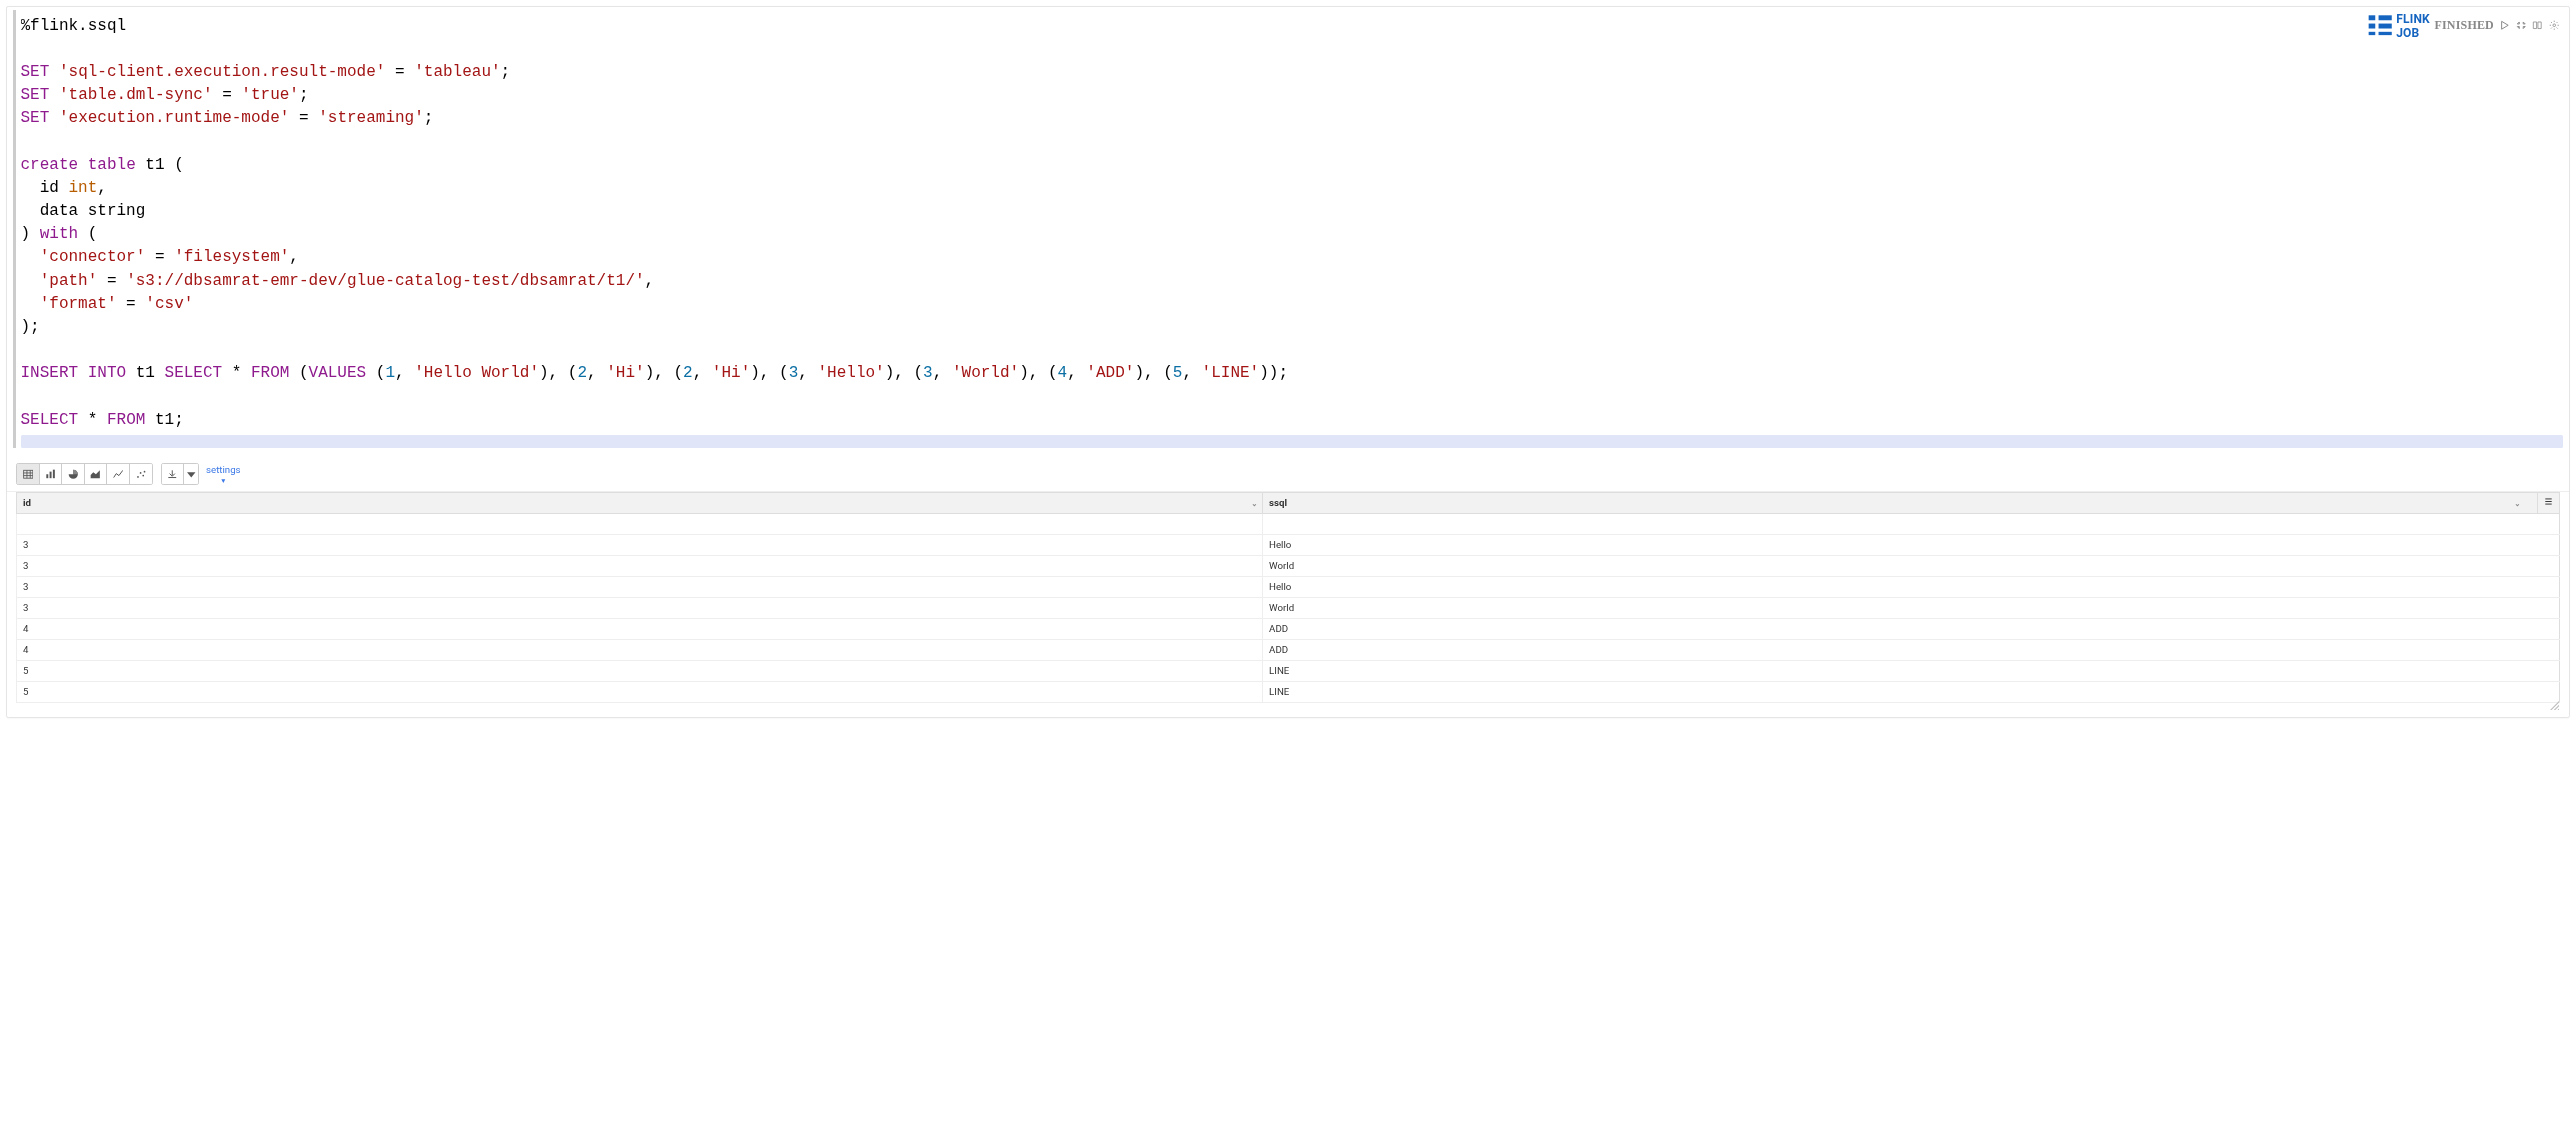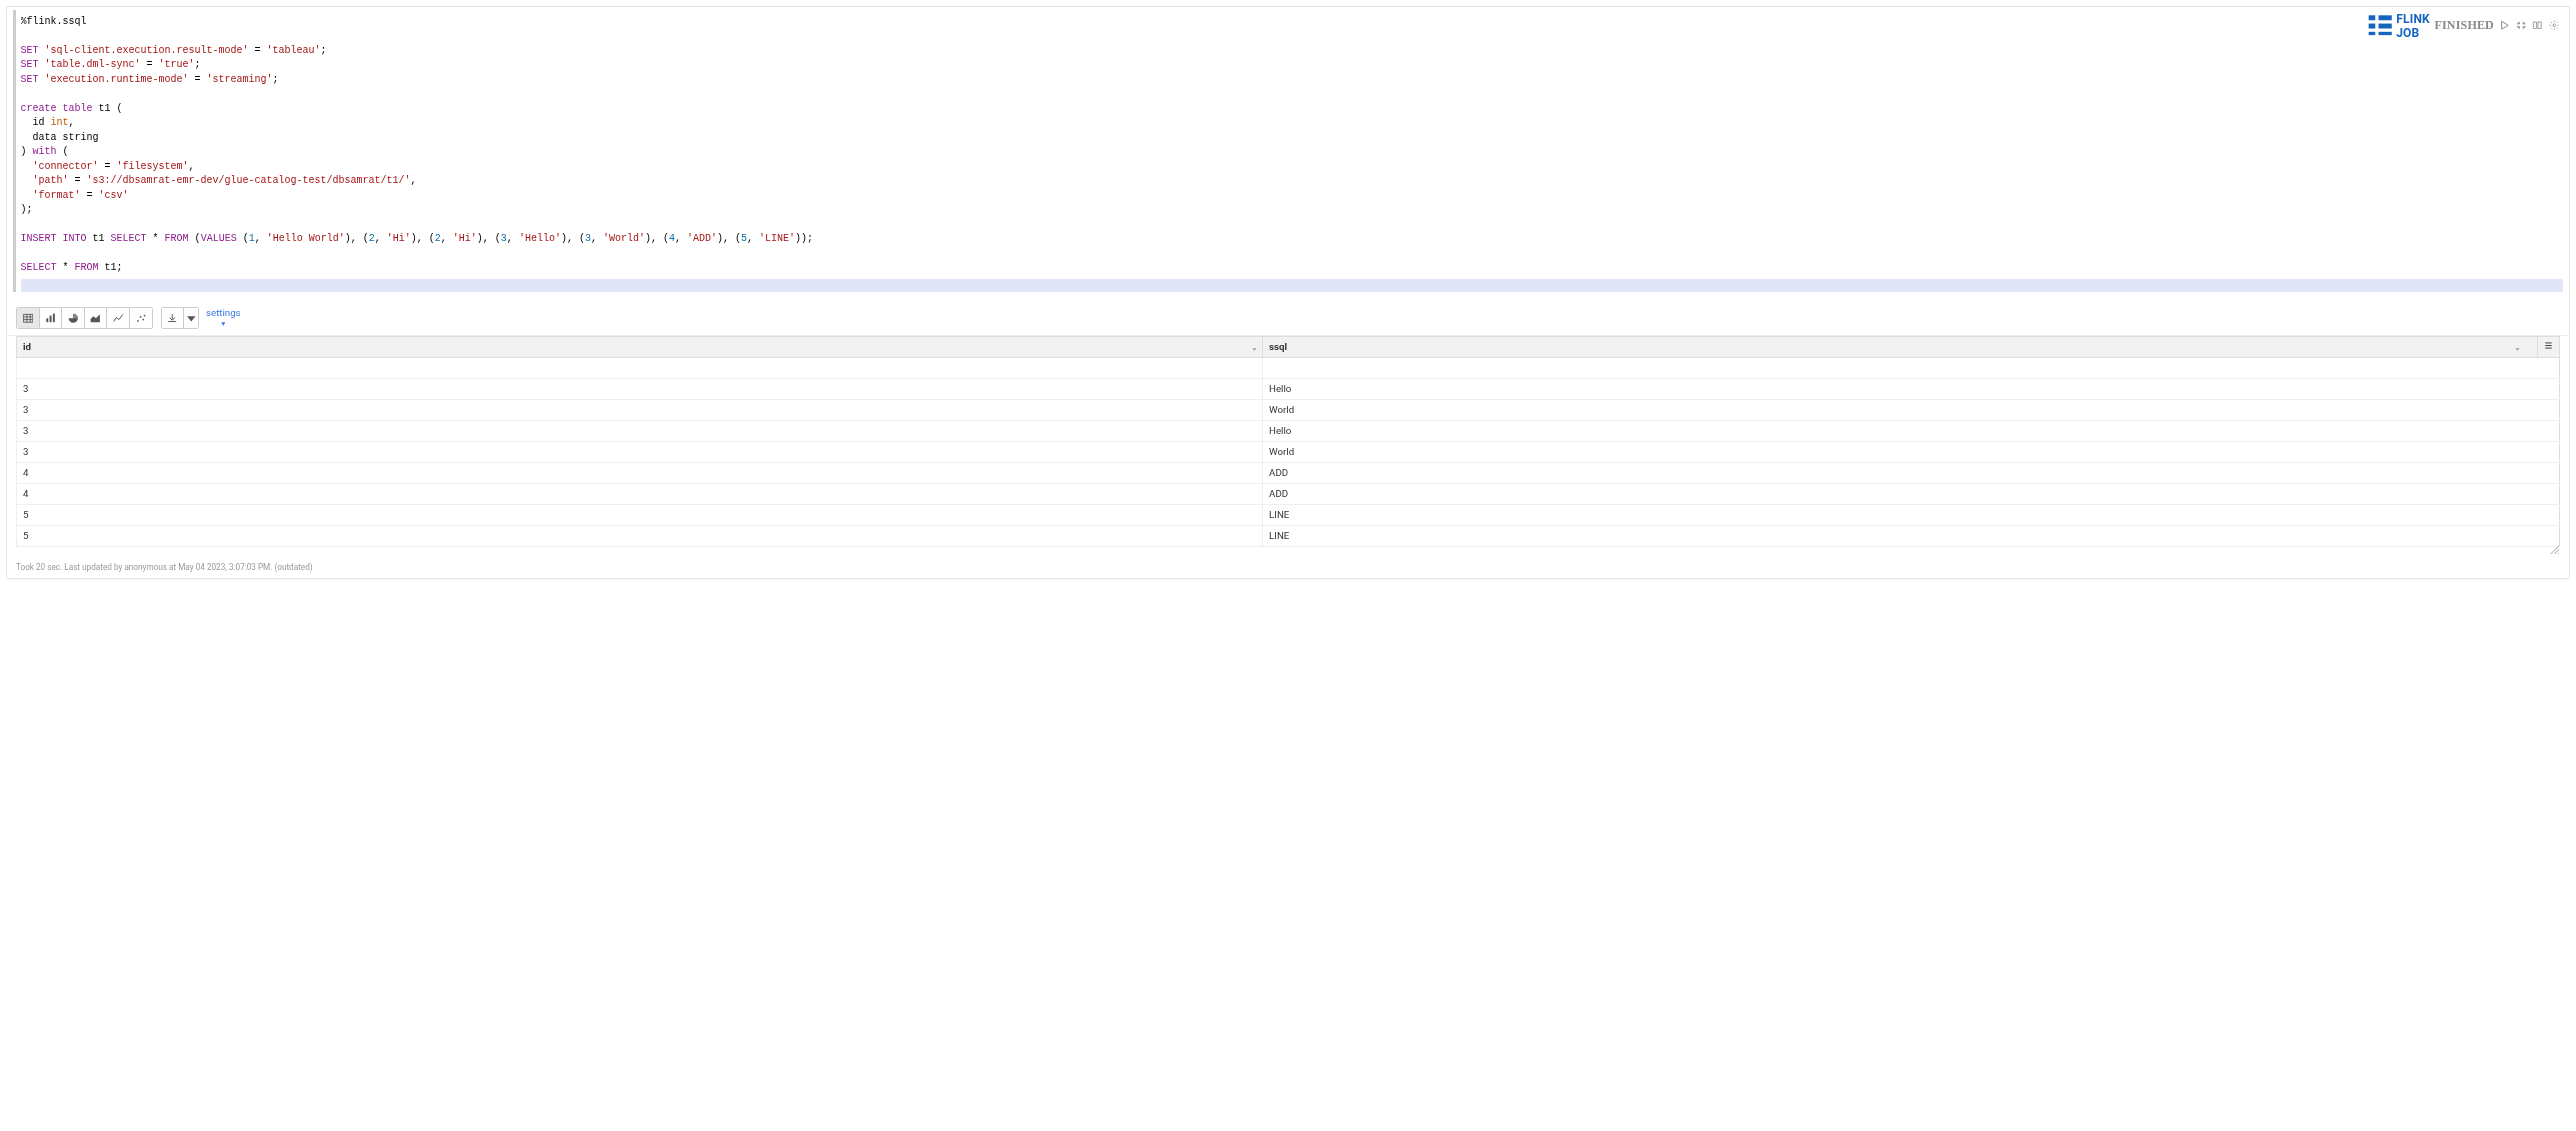--- a/index.html
+++ b/index.html
@@ -17,21 +17,21 @@
     box-shadow: 0 0.7px 1.5px rgba(0,0,0,0.03);
   }
   .editor-wrap {
     position: relative;
     border-left: 3px solid #ccc;
     margin: 3px 6px 0 6px;
     padding: 3px 0 0 4.5px;
   }
   .editor {
     font-family: Menlo, Monaco, Consolas, "Courier New", monospace;
-    font-size: 10px;
+    font-size: 16px;
     line-height: 1.45;
     white-space: pre;
     overflow-x: auto;
     padding: 1.5px 3px 0 0;
     color: #000;
   }
   .k-keyword { color: #8e1a8e; }   
   .k-type    { color: #b85c00; }   
   .k-num     { color: #0b6fa4; }   
   .k-str     { color: #a31515; }   
@@ -366,16 +366,15 @@
         </tr>
       </tbody>
   </table>
 
   <div class="resize-handle">
     <svg viewBox="0 0 12 12" fill="currentColor">
         <path d="M12 0 L0 12 L2 12 L12 2 Z M12 5 L5 12 L7 12 L12 7 Z M12 10 L10 12 L12 12 Z"></path>
       </svg>
   </div>
 
-  <div class="footer-status">Took 20 sec. Last updated by anonymous at May 04 2023, 3:07:03 PM. (outdated)</div>
 
 </div>
 
 
 </body></html>

